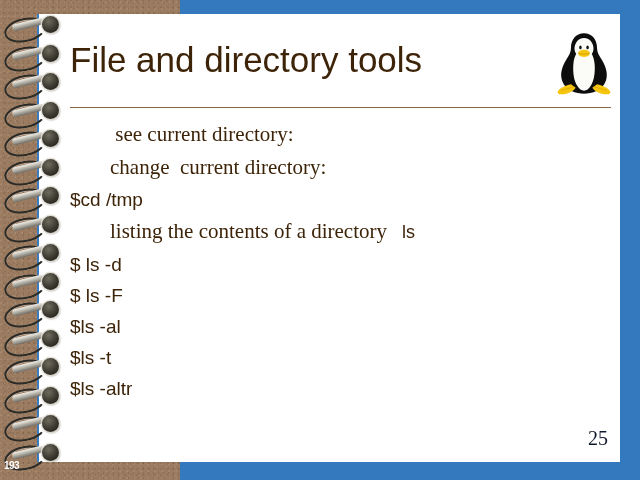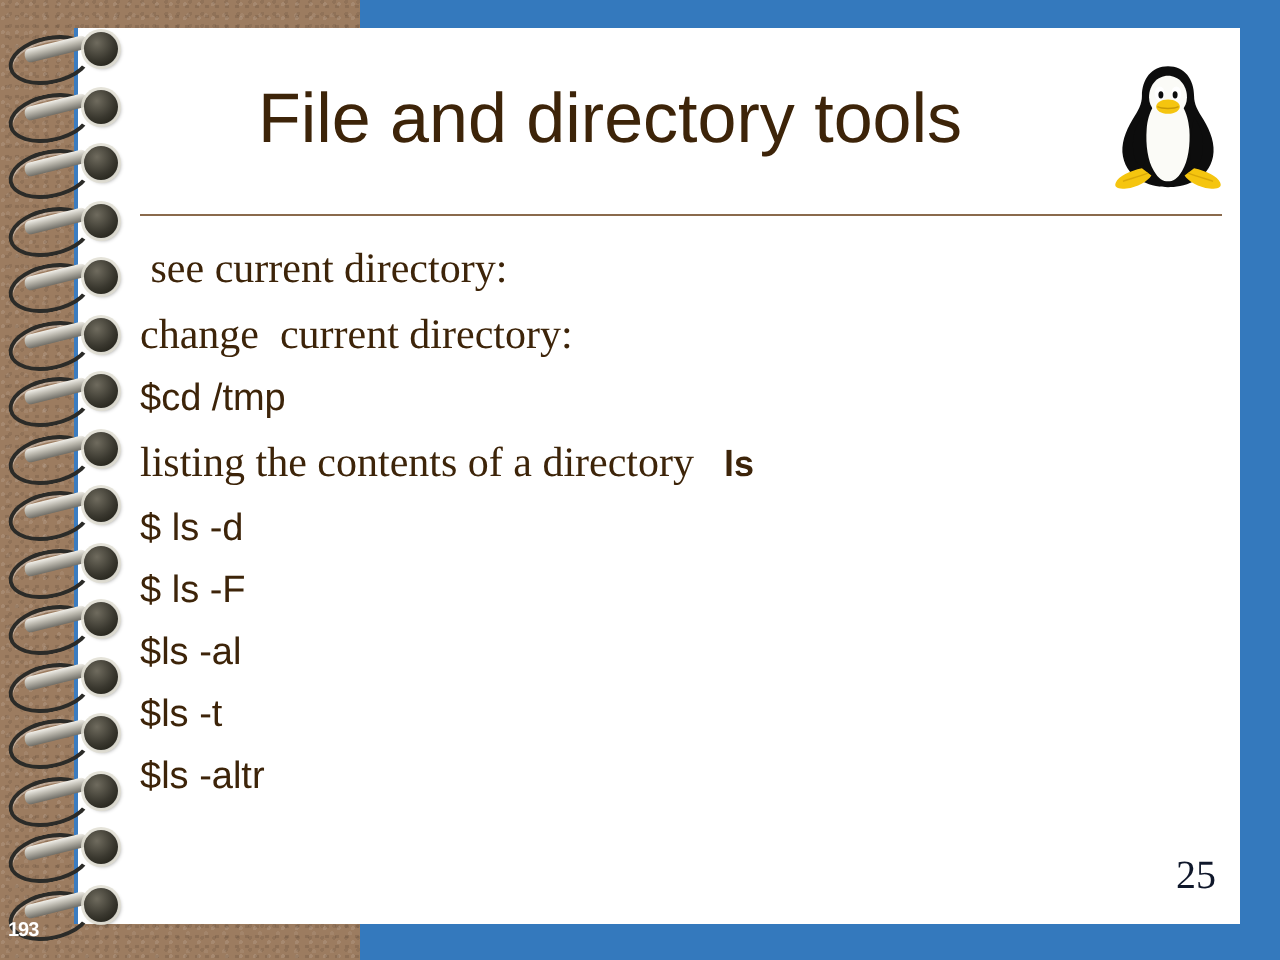--- a/index.html
+++ b/index.html
@@ -120,21 +120,20 @@
     background: radial-gradient(circle at 38% 32%, #6f6b5e 0%, #3a382f 55%, #18170f 100%);
     box-shadow: 0 0 0 1.5px rgba(225,222,210,0.85), 1px 1px 2px rgba(0,0,0,0.45);
   }
 
   
   .title {
     position: absolute;
     left: 70px;
     top: 38px;
     width: 470px;
-    text-align: center;
     font-size: 35px;
     line-height: 44px;
     color: #3d2409;
     font-family: "Liberation Sans", sans-serif;
     white-space: nowrap;
   }
 
   
   .tux {
     position: absolute;
@@ -162,30 +161,30 @@
     width: 530px;
   }
   .line {
     color: #3d2409;
     white-space: pre;
   }
   .line.serif {
     font-family: "Liberation Serif", serif;
     font-size: 21px;
     line-height: 33px;
+    margin-left: 40px;
   }
   .line.sans {
     font-family: "Liberation Sans", sans-serif;
     font-size: 19px;
     line-height: 31px;
   }
   .line .inline-sans {
     font-family: "Liberation Sans", sans-serif;
     font-size: 18px;
-    font-weight: bold;
   }
 
   
   .page-number {
     position: absolute;
     left: 588px;
     top: 427px;
     font-family: "Liberation Serif", serif;
     font-size: 20px;
     color: #0f172a;

